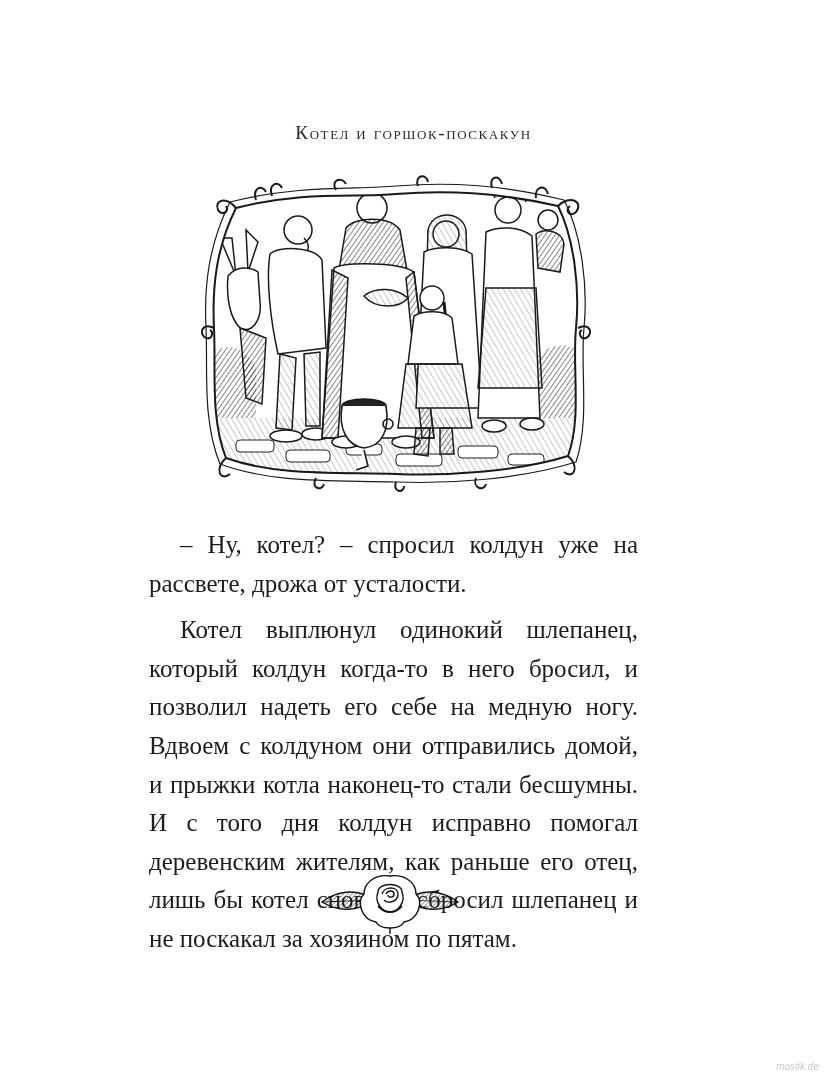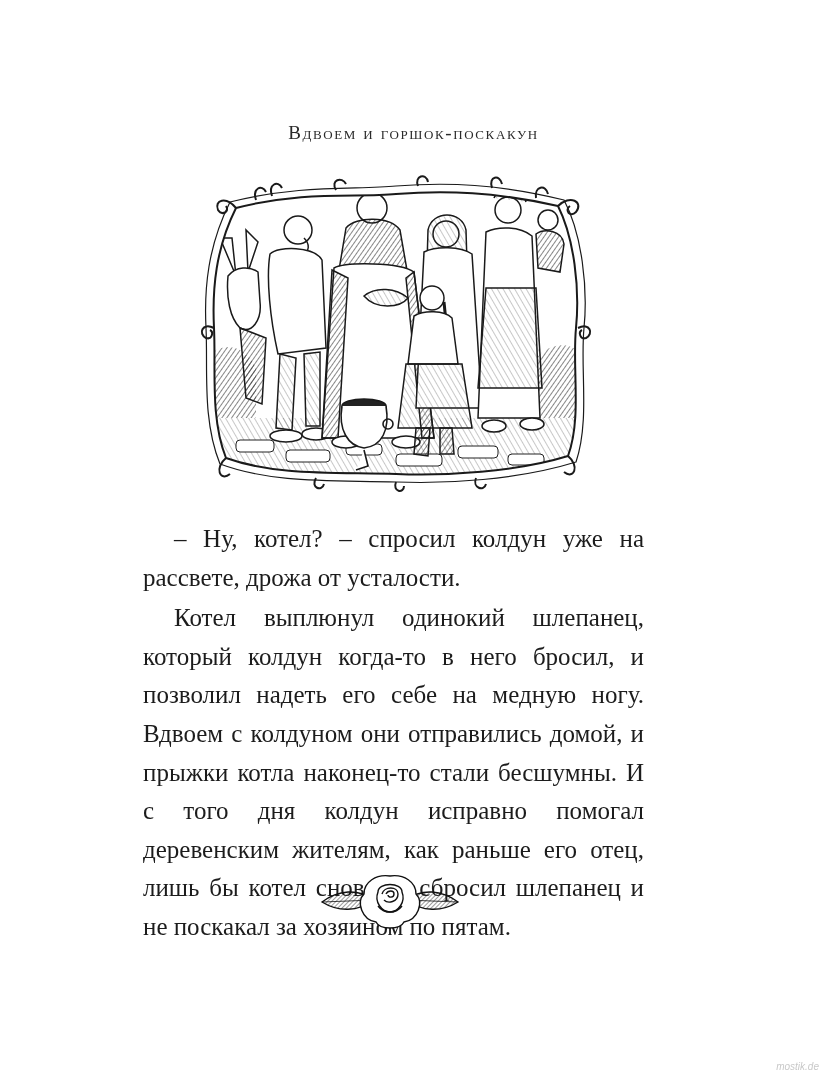--- a/index.html
+++ b/index.html
@@ -45,21 +45,21 @@
     top: 518px;
     width: 505px;
     font-family: "Liberation Serif", serif;
     font-size: 25px;
     line-height: 38.6px;
     color: #1c1c1c;
     text-align: justify;
     hyphens: manual;
   }
   .text-block p {
-    margin: 2px;
+    margin: 8px;
     text-indent: 31px;
   }
   .ornament {
     position: absolute;
     left: 318px;
     top: 872px;
     width: 144px;
     height: 62px;
   }
   .watermark {
@@ -70,21 +70,21 @@
     font-size: 10px;
     color: #c8c8c8;
     font-style: italic;
   }
 </style>
 </head>
 <body>
 
 <div class="page">
 
-  <div class="running-head">Вдвоем и горшок-поскакун</div>
+  <div class="running-head">Котел и горшок-поскакун</div>
 
   <div class="illustration">
     <svg viewBox="0 0 400 328" width="400" height="328" xmlns="http://www.w3.org/2000/svg">
       <defs>
         <pattern id="hatch" width="4" height="4" patternUnits="userSpaceOnUse" patternTransform="rotate(35)">
           <line x1="0" y1="0" x2="0" y2="4" stroke="#222" stroke-width="1.1"></line>
         </pattern>
         <pattern id="hatchLight" width="5" height="5" patternUnits="userSpaceOnUse" patternTransform="rotate(-30)">
           <line x1="0" y1="0" x2="0" y2="5" stroke="#444" stroke-width="0.6"></line>
         </pattern>

